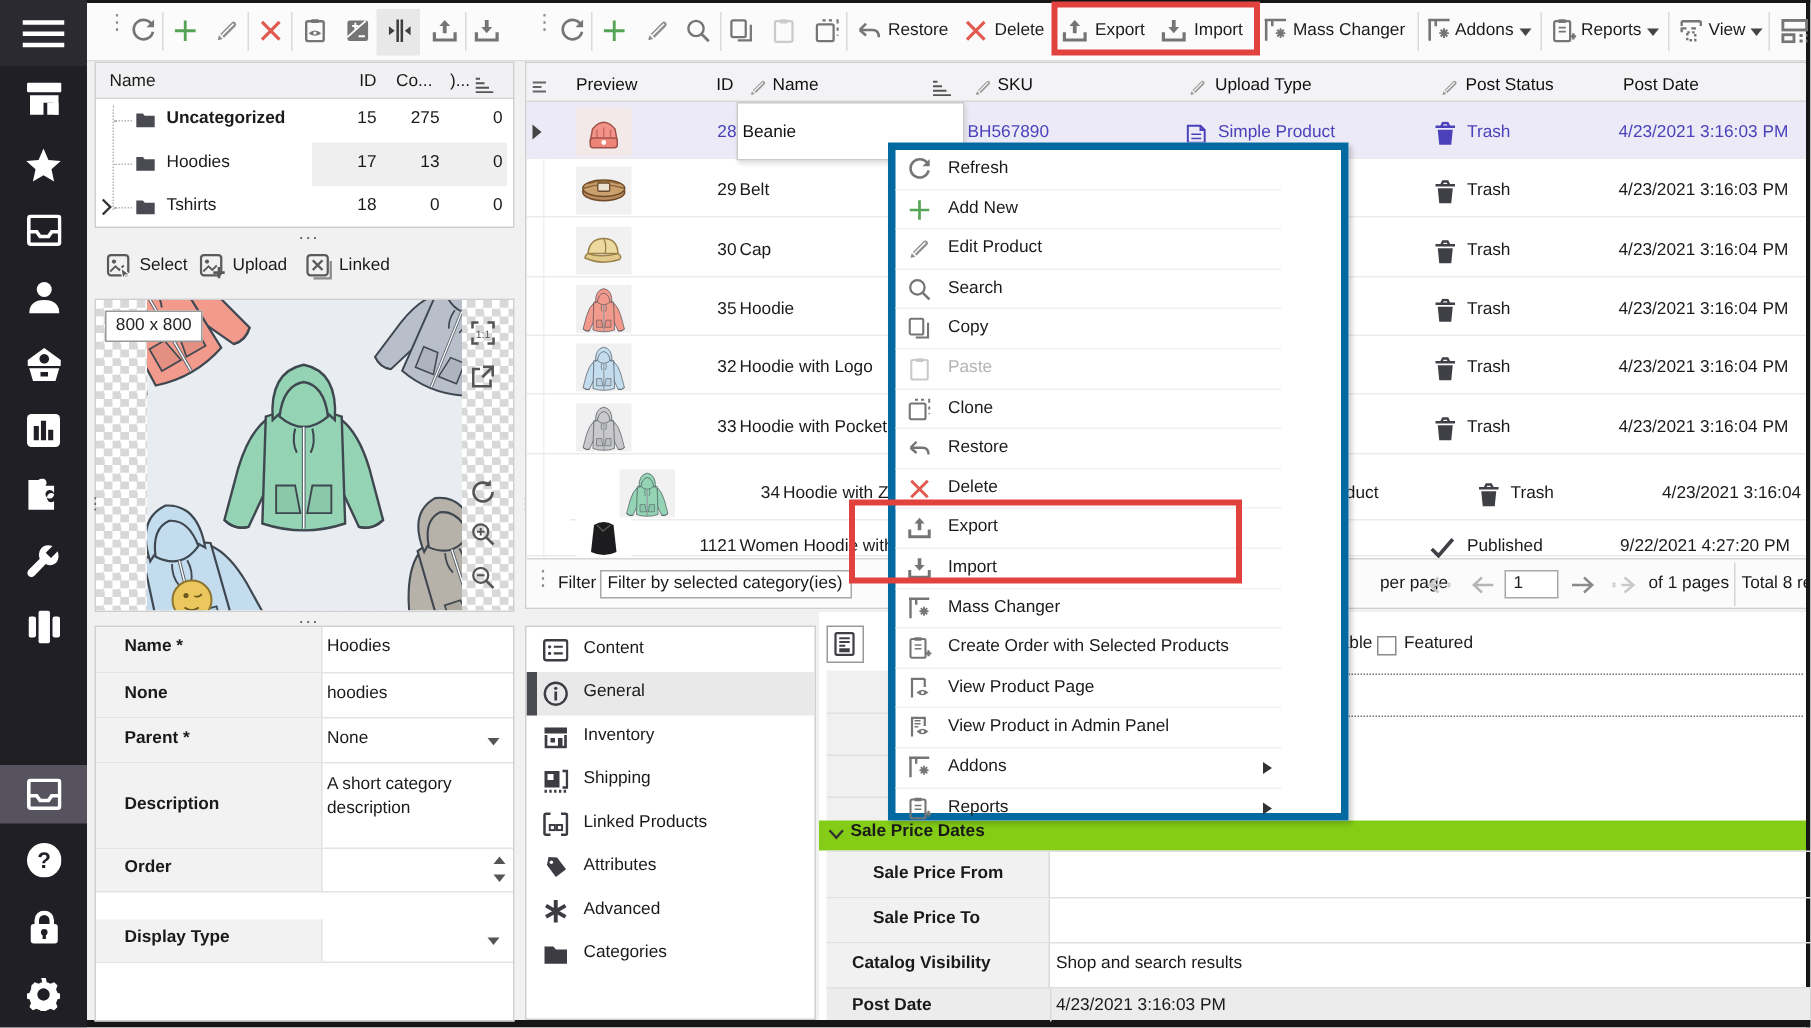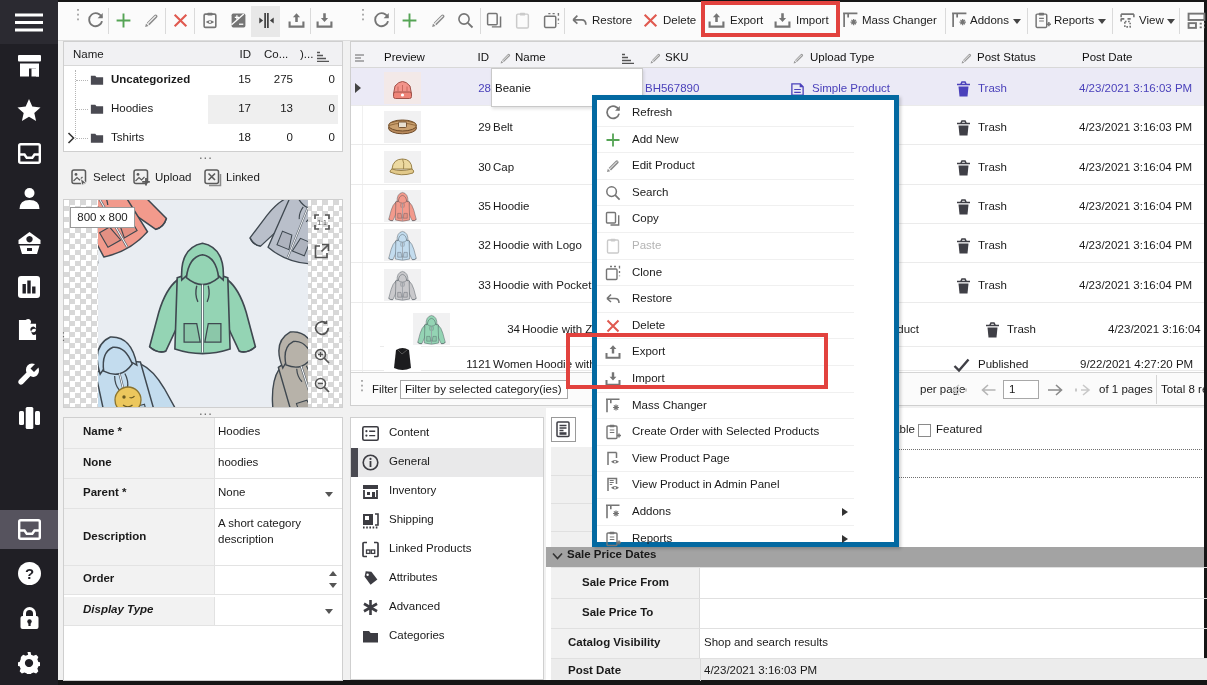--- a/index.html
+++ b/index.html
@@ -474,21 +474,21 @@
       </div>
     <div class="fval" style="top:6px;width:110px;line-height:16px;">A short category description</div>
   </div>
   <div class="frow" style="top:148px;height:29px;">
     <div class="flab">
         <span style="top:6px">Order</span>
       </div>
     <div class="ab" style="left:265px;top:5px;width:0;height:0;border-left:4px solid transparent;border-right:4px solid transparent;border-bottom:5px solid #555;"></div>
     <div class="ab" style="left:265px;top:17px;width:0;height:0;border-left:4px solid transparent;border-right:4px solid transparent;border-top:5px solid #555;"></div>
   </div>
-  <div class="frow" style="top:179px;height:29px;font-style:italic;">
+  <div class="frow" style="top:195px;height:29px;">
     <div class="flab">
         <span style="top:6px">Display Type</span>
       </div>
     <div class="fcaret" style="top:12px"></div>
   </div>
 </div>
 
 <div class="panel" id="gridpanel" style="left:350px;top:41px;width:854px;height:365px;border-right:none;overflow:hidden;">
   <style>
     .gh{position:absolute;top:9px;white-space:nowrap;color:#111;}
@@ -830,21 +830,21 @@
 
   <div class="ab" style="left:154px;top:41px;width:502px;height:1px;border-bottom:1px dotted #707070;"></div>
   <div class="ab" style="left:154px;top:69px;width:502px;height:1px;border-bottom:1px dotted #707070;"></div>
 
   <div class="ab" style="left:5px;top:39px;width:149px;height:100px;background:#f0f0f0;">
     <div class="ab" style="left:0;top:28px;width:149px;height:1px;background:#e0e0e0;"></div>
     <div class="ab" style="left:0;top:56px;width:149px;height:1px;background:#e0e0e0;"></div>
     <div class="ab" style="left:0;top:84px;width:149px;height:1px;background:#e0e0e0;"></div>
   </div>
 
-  <div class="ab" style="left:0;top:139px;width:658px;height:20px;background:#a3a3a3;">
+  <div class="ab" style="left:0;top:139px;width:658px;height:20px;background:#84cc16;">
     <svg class="ab" style="left:6px;top:5px" width="11" height="8" viewBox="0 0 11 8">
         <path d="M1 1.5 L5.5 6.5 L10 1.5" stroke="#333" stroke-width="1.6" fill="none"></path>
       </svg>
     <span class="ab" style="left:21px;top:1px;font-weight:bold;">Sale Price Dates</span>
   </div>
   <div class="ab" style="left:5px;top:159px;width:658px;height:31px;border-top:1px solid #e0e0e0;">
     <div class="ab" style="left:0;top:0;width:149px;height:31px;background:#f1f1f1;border-right:1px solid #dadada;"></div>
     <span class="ab" style="left:31px;top:8px;font-weight:bold;">Sale Price From</span>
   </div>
   <div class="ab" style="left:5px;top:190px;width:658px;height:30px;border-top:1px solid #e0e0e0;">

